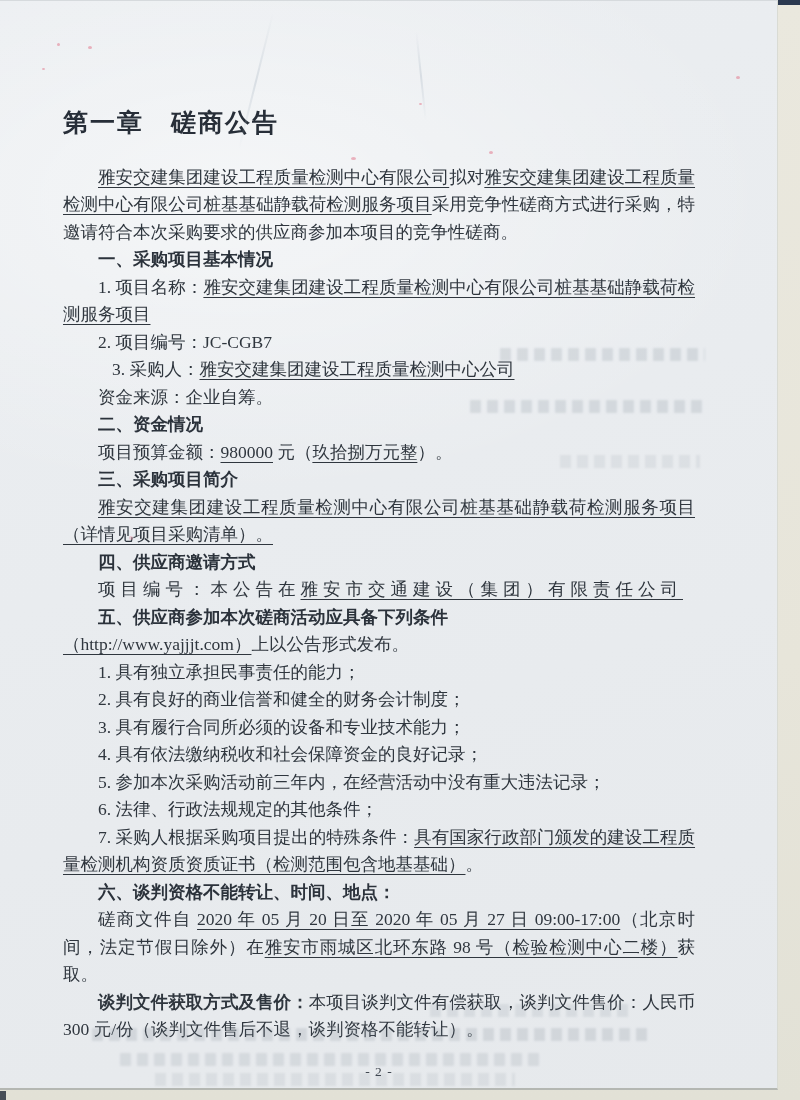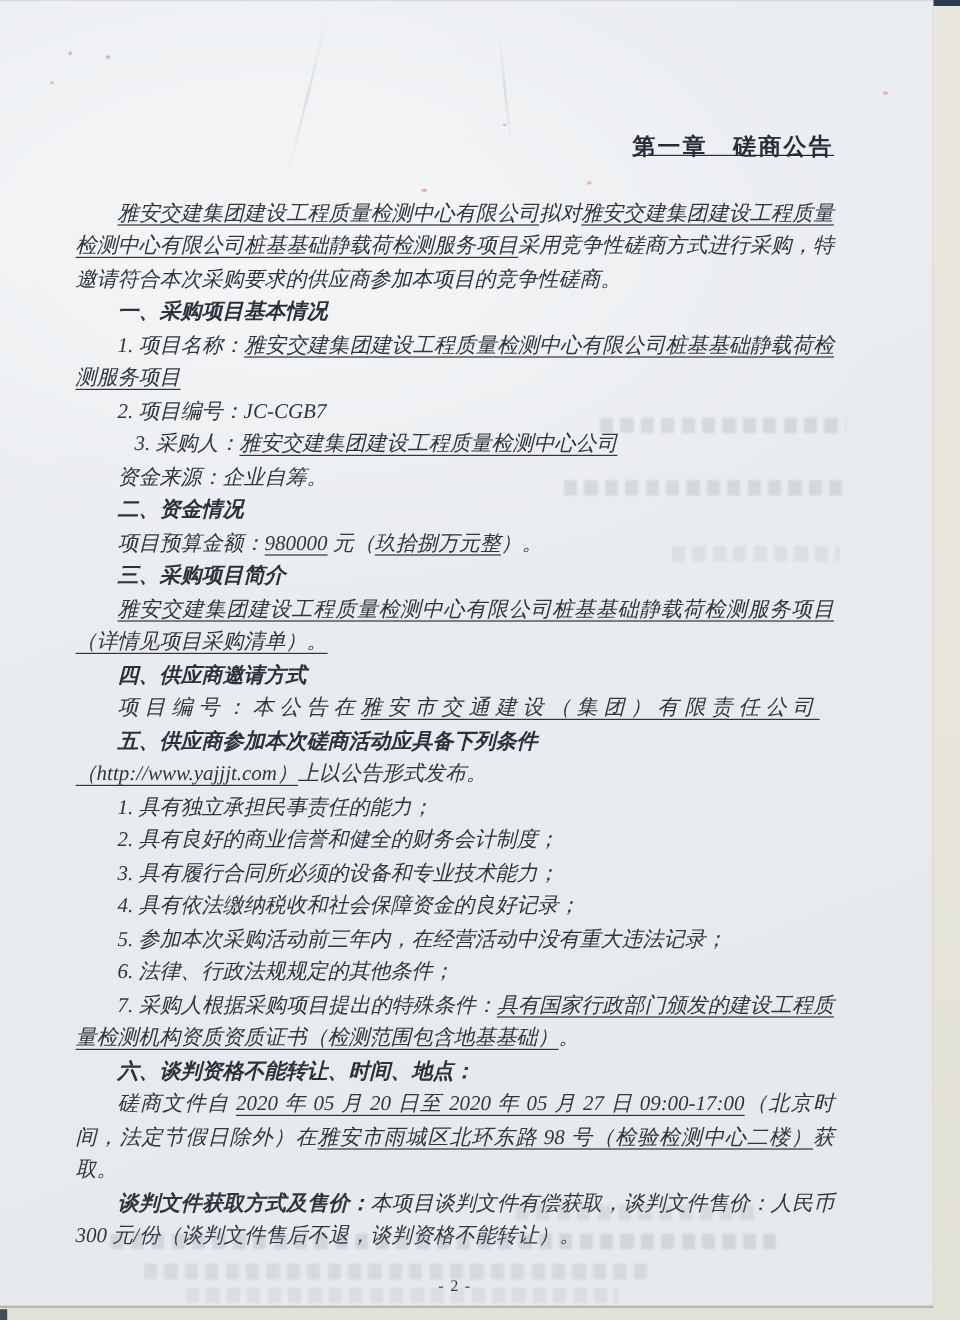--- a/index.html
+++ b/index.html
@@ -13,22 +13,22 @@
     background:
       radial-gradient(900px 500px at 30% 18%, rgba(255,255,255,.5), rgba(255,255,255,0) 60%),
       linear-gradient(160deg,#ebeef1 0%,#e9ecef 45%,#e6e9ec 100%);
     border-top:1px solid #d6dadd;
     border-right:1px solid #d9dbd4;
     border-bottom:2px solid #b4b7b2;
     box-sizing:border-box;
     color:#2f363e;
   }
   .content{padding:108px 82px 0 63px;font-size:17.5px;line-height:27.5px;text-align:justify;}
-  .doc-title{margin:0 0 27px 0;font-size:19px;font-weight:700;text-align:right;letter-spacing:2px;color:#272e38;text-decoration:underline;}
-  p.line{margin:0;font-style:italic;}
+  .doc-title{margin:0 0 27px 0;font-size:25px;font-weight:700;text-align:left;letter-spacing:2px;color:#272e38;}
+  p.line{margin:0;}
   .ind2{text-indent:2em;}
   .ind3{text-indent:2.8em;}
   .hd{font-weight:700;color:#2b323b;}
   .b{font-weight:700;}
   .u{text-decoration:underline;text-underline-offset:4px;text-decoration-thickness:1px;}
   .spread{letter-spacing:5px;}
   .gap-top{margin-top:12px;}
   .gap-top-sm{margin-top:6px;}
   .page-num{margin-top:14px;text-align:center;font-size:13.5px;letter-spacing:1px;color:#3a414a;}
   

